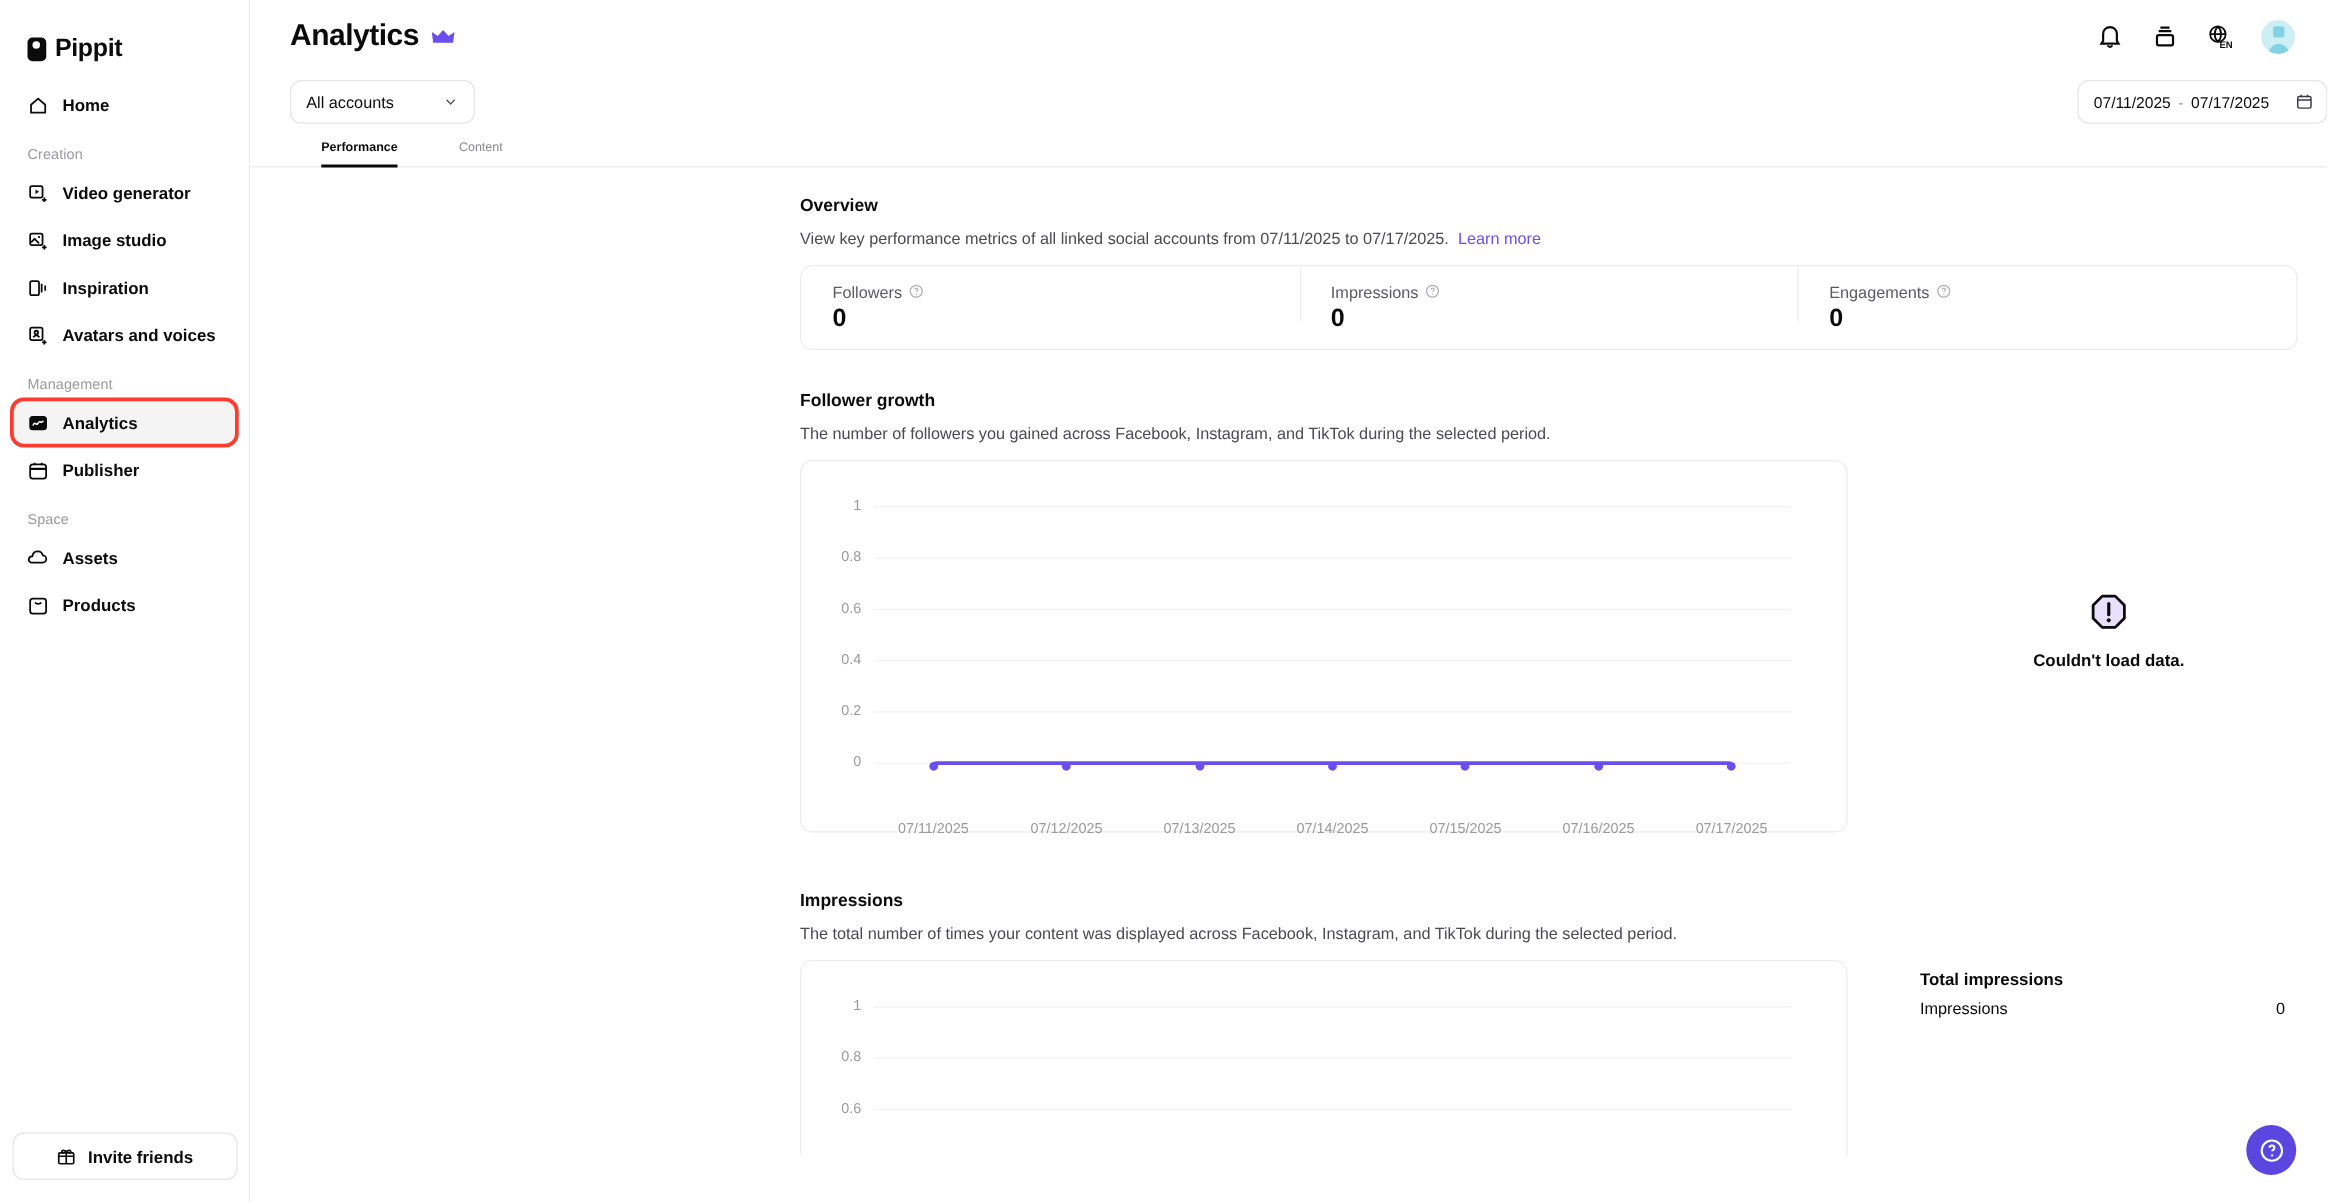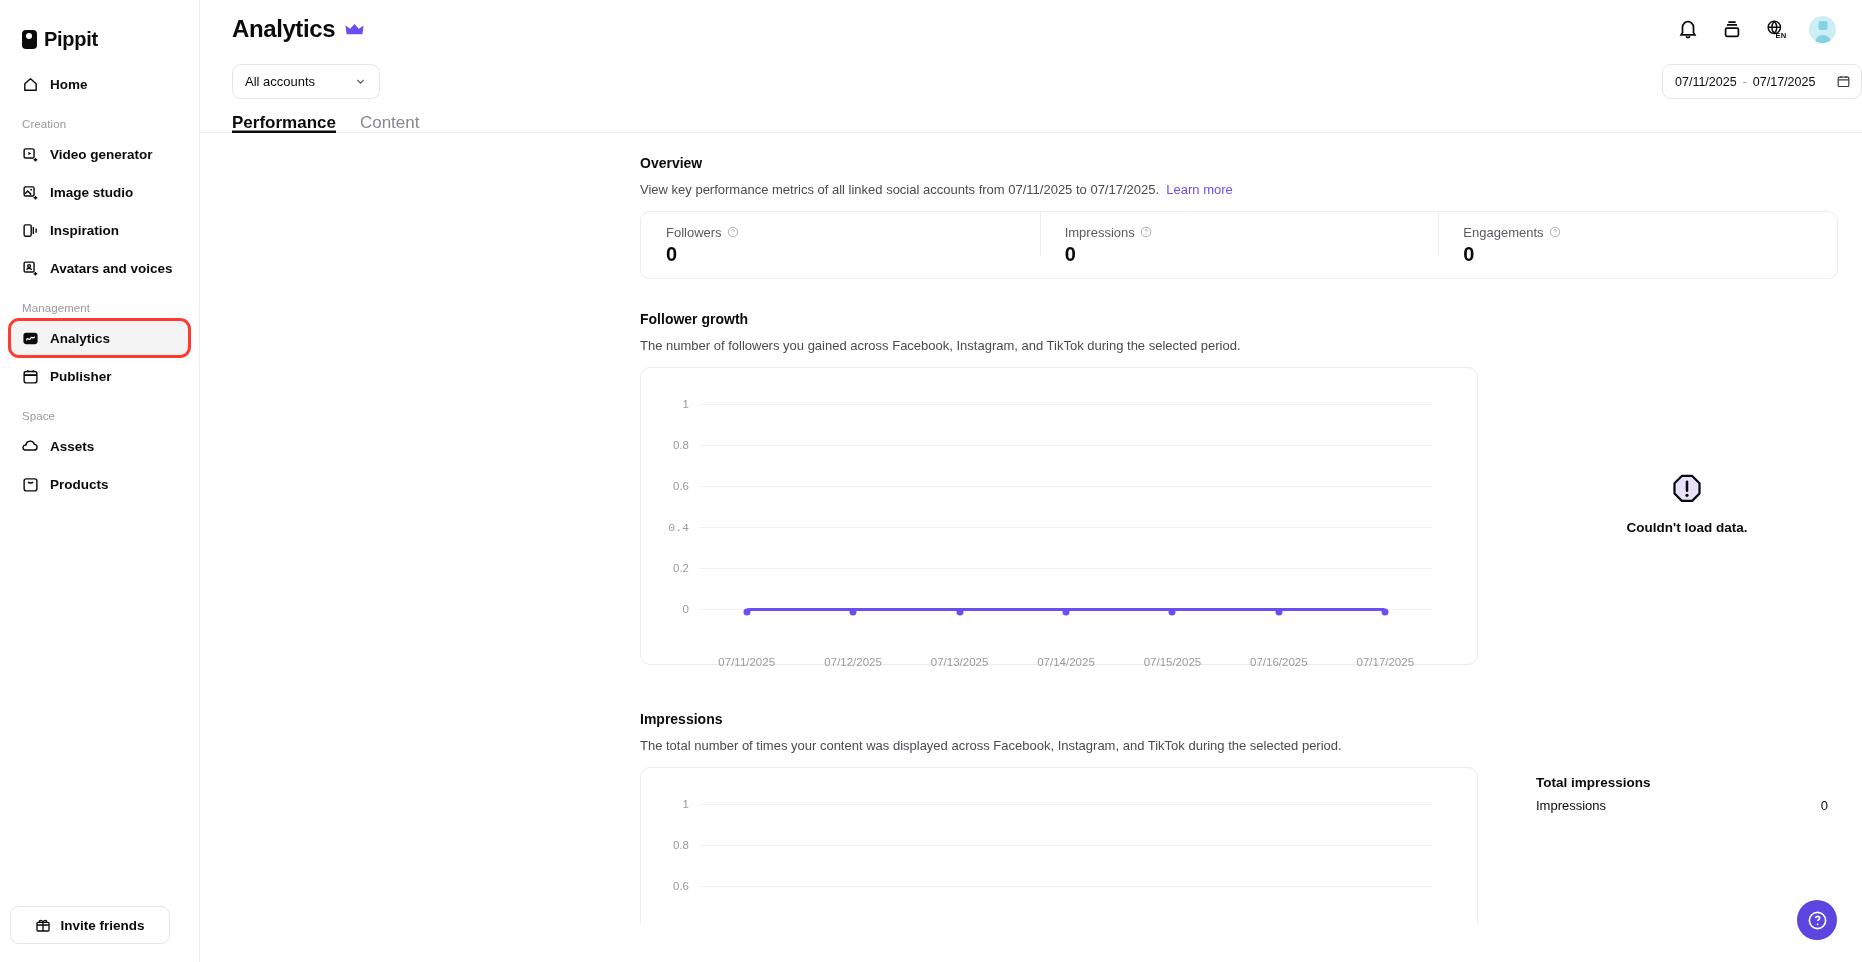--- a/index.html
+++ b/index.html
@@ -44,21 +44,21 @@
     height: 36px; padding: 0 12px; border-radius: 8px;
     font-size: 13.5px; font-weight: 700; color: #0b0b0b;
     cursor: pointer; margin-bottom: 2px;
   }
   .nav-item.active { background: #f4f4f5; }
   .nav-item .ico { width: 17px; height: 17px; flex: 0 0 17px; display: block; }
   .nav-item.highlight {
     outline: 3px solid #ff3b30; outline-offset: -1px;
     border-radius: 9px;
   }
-  .invite-wrap { position: absolute; left: 10px; bottom: 18px; width: 160px; }
+  .invite-wrap { position: absolute; left: 10px; bottom: 18px; width: 180px; }
   .invite-btn {
     display: flex; align-items: center; justify-content: center; gap: 9px;
     height: 38px; width: 100%;
     border: 1px solid #e6e6e8; border-radius: 9px;
     background: #fff; font-size: 13.5px; font-weight: 700; cursor: pointer;
     color: #0b0b0b;
   }
 
   
   .main { flex: 1; height: 962px; position: relative; overflow: hidden; }
@@ -107,22 +107,22 @@
   }
   .date-sep { color: #9a9a9e; }
   .date-box .cal { margin-left: auto; }
 
   
   .tabs {
     display: flex; gap: 24px; padding: 14px 0 0 32px;
     position: relative;
   }
   .tab {
-    font-size: 17px; color: #88888e; 
-    cursor: pointer; font-weight: 400;
+    font-size: 10px; color: #88888e; padding-bottom: 10px;
+    cursor: pointer; font-weight: 400; margin-left: 25px;
   }
   .tab.active { color: #0b0b0b; font-weight: 700; box-shadow: inset 0 -2.5px 0 0 #0b0b0b; }
   .tabs-wrap { position: relative; }
   .tabs-underline { height: 1px; background: #ececee; margin-top: -1px; }
 
   
   .content { padding: 22px 0 0 0; height: 790px; overflow: hidden; }
   .inner { padding-left: 440px; padding-right: 0; }
   .section-title { font-size: 14px; font-weight: 700; margin-bottom: 11px; }
   .section-desc { font-size: 13px; color: #4a4a50; margin-bottom: 14px; }
@@ -395,21 +395,21 @@
         <h2 class="section-title">Follower growth</h2>
         <p class="section-desc">The number of followers you gained across Facebook, Instagram, and TikTok during the selected period.</p>
 
         <div class="chart-row">
           <div class="chart-card">
             <div class="chart-area" id="fg-chart">
               <div class="yaxis">
                   <div class="ylabel" style="top: 22px; right: 6px;">1</div>
                   <div class="ylabel" style="top: 63px; right: 6px;">0.8</div>
                   <div class="ylabel" style="top: 104px; right: 6px;">0.6</div>
-                  <div class="ylabel" style="top: 145px; right: 6px; font-family: Liberation Mono, monospace;">0.4</div>
+                  <div class="ylabel" style="top: 145px; right: 6px;">0.4</div>
                   <div class="ylabel" style="top: 186px; right: 6px;">0.2</div>
                   <div class="ylabel" style="top: 227px; right: 6px;">0</div>
                 </div>
               <div class="plot">
                   <div class="gridline" style="top: 22px;"></div>
                   <div class="gridline" style="top: 63px;"></div>
                   <div class="gridline" style="top: 104px;"></div>
                   <div class="gridline" style="top: 145px;"></div>
                   <div class="gridline" style="top: 186px;"></div>
                   <div class="gridline" style="top: 227px;"></div>

